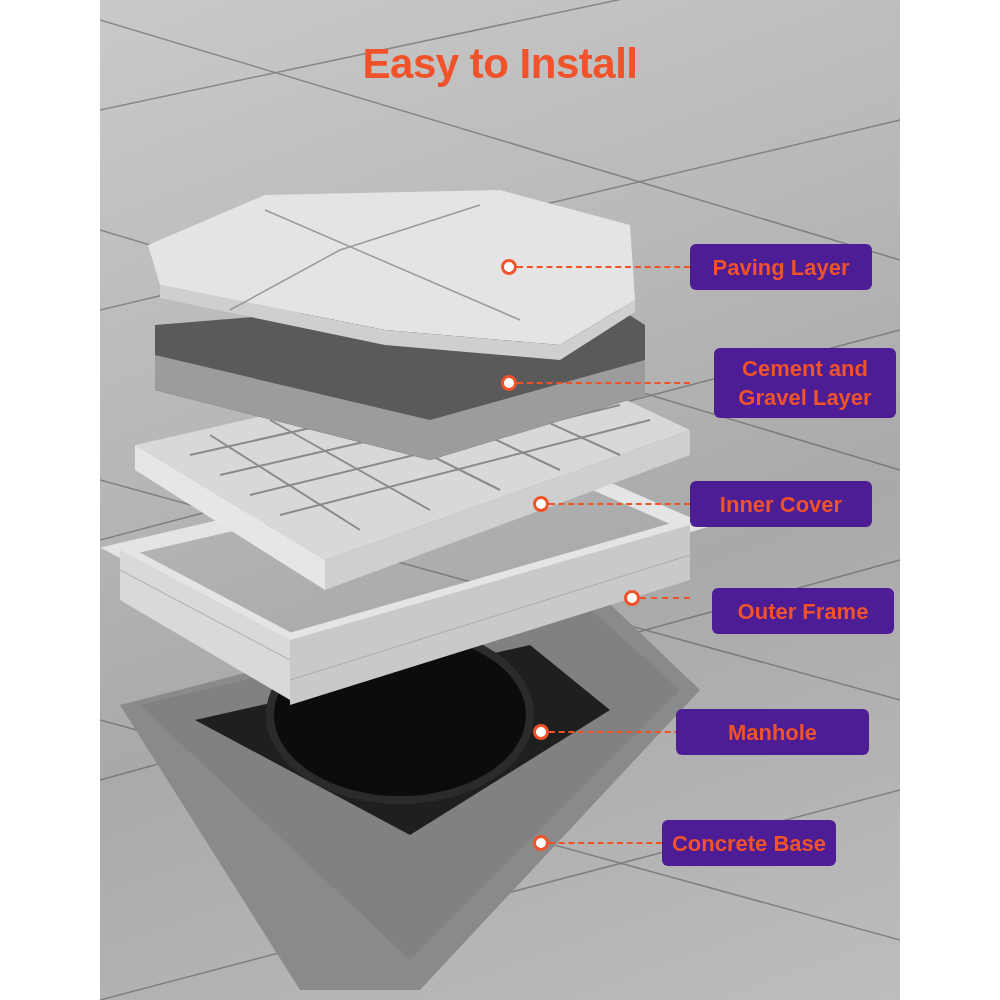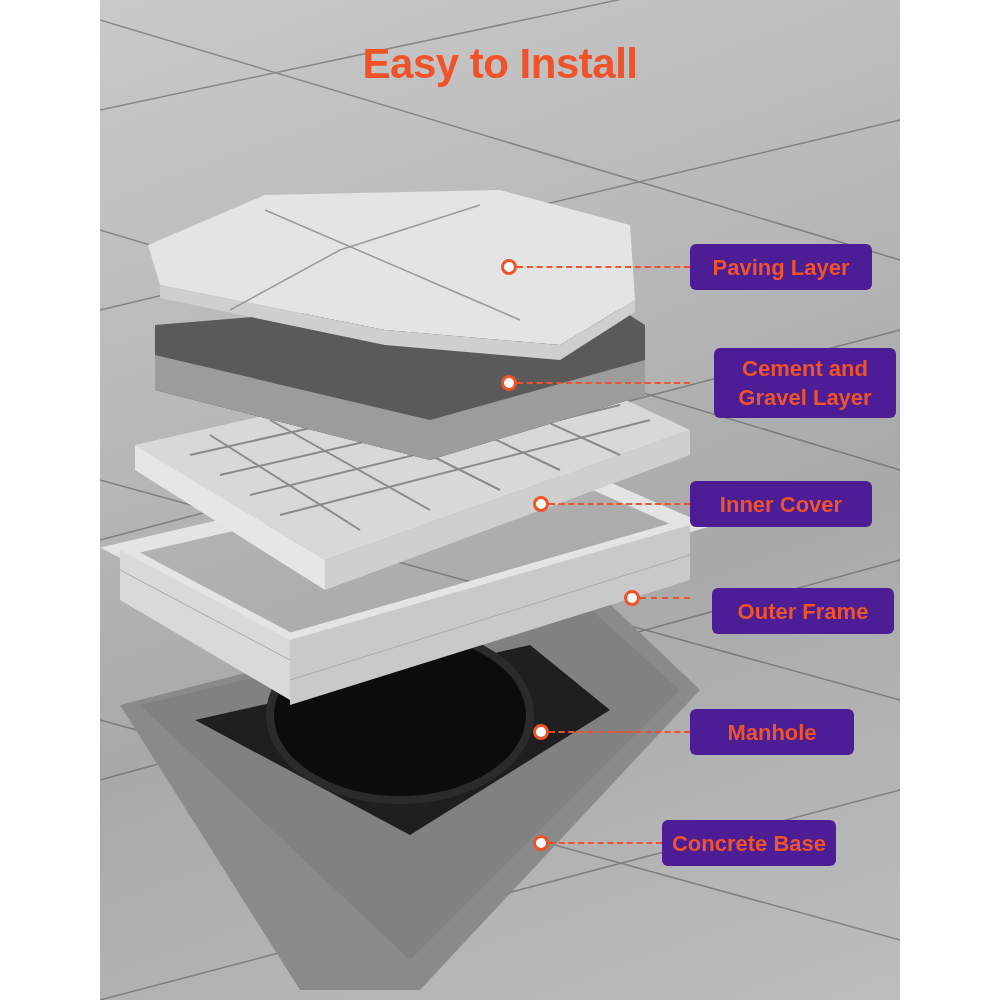--- a/index.html
+++ b/index.html
@@ -86,17 +86,17 @@
 <div class="marker" style="left:533px;top:496px;"></div>
 <div class="leader" style="left:549px;top:503px;width:141px;"></div>
 <div class="label" style="left:690px;top:481px;width:182px;height:46px;text-align:center;">Inner Cover</div>
 
 <div class="marker" style="left:624px;top:590px;"></div>
 <div class="leader" style="left:640px;top:597px;width:50px;"></div>
 <div class="label" style="left:712px;top:575px;width:182px;height:46px;margin-top:13px;">Outer Frame</div>
 
 <div class="marker" style="left:533px;top:724px;"></div>
 <div class="leader" style="left:549px;top:731px;width:141px;"></div>
-<div class="label" style="left:690px;top:709px;width:164px;height:46px;">Manhole</div>
+<div class="label" style="left:676px;top:709px;width:193px;height:46px;">Manhole</div>
 
 <div class="marker" style="left:533px;top:835px;"></div>
 <div class="leader" style="left:549px;top:842px;width:113px;"></div>
 <div class="label" style="left:662px;top:820px;width:174px;height:46px;">Concrete Base</div>
 
 </body></html>

